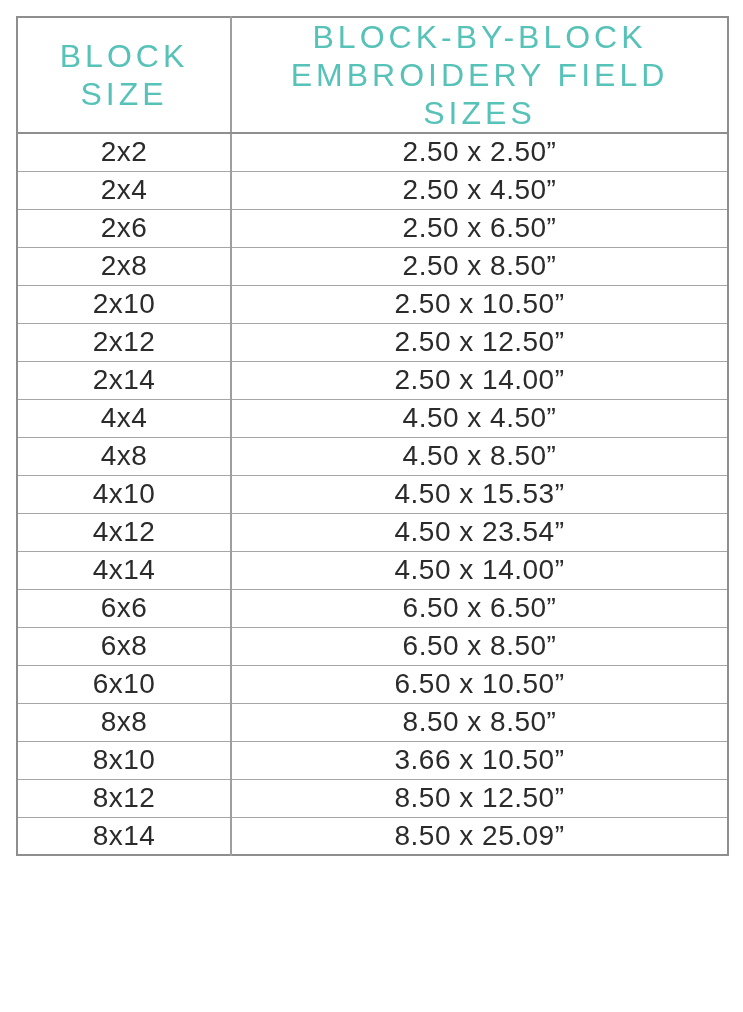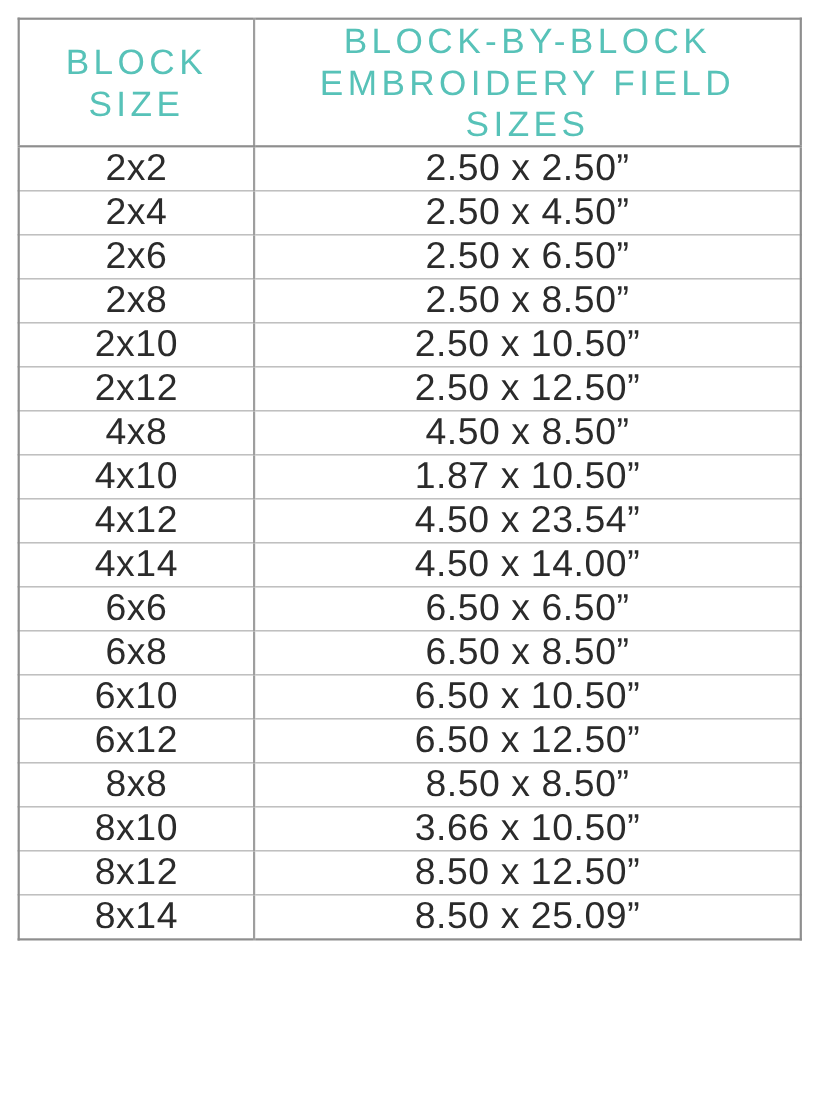--- a/index.html
+++ b/index.html
@@ -46,21 +46,21 @@
     border-bottom: 2px solid #8e8e8e;
     padding: 0;
   }
   th .hline {
     display: block;
   }
   td {
     height: 38px;
     vertical-align: middle;
     text-align: center;
-    font-size: 34px;
+    font-size: 28px;
     letter-spacing: 0.5px;
     color: var(--body-text, #2b2b2b);
     border-top: 1px solid #a6a6a6;
     padding: 0;
     white-space: nowrap;
   }
   .c1 {
     width: 214px;
     border-right: 2px solid #9e9e9e;
   }
@@ -104,26 +104,34 @@
         </tr>
         <tr>
           <td class="c1">2x10</td>
           <td class="c2">2.50 x 10.50”</td>
         </tr>
         <tr>
           <td class="c1">2x12</td>
           <td class="c2">2.50 x 12.50”</td>
         </tr>
         <tr>
+          <td class="c1">2x14</td>
+          <td class="c2">2.50 x 14.00”</td>
+        </tr>
+        <tr>
+          <td class="c1">4x4</td>
+          <td class="c2">4.50 x 4.50”</td>
+        </tr>
+        <tr>
           <td class="c1">4x8</td>
           <td class="c2">4.50 x 8.50”</td>
         </tr>
         <tr>
           <td class="c1">4x10</td>
-          <td class="c2">1.87 x 10.50”</td>
+          <td class="c2">4.50 x 15.53”</td>
         </tr>
         <tr>
           <td class="c1">4x12</td>
           <td class="c2">4.50 x 23.54”</td>
         </tr>
         <tr>
           <td class="c1">4x14</td>
           <td class="c2">4.50 x 14.00”</td>
         </tr>
         <tr>
@@ -132,24 +140,20 @@
         </tr>
         <tr>
           <td class="c1">6x8</td>
           <td class="c2">6.50 x 8.50”</td>
         </tr>
         <tr>
           <td class="c1">6x10</td>
           <td class="c2">6.50 x 10.50”</td>
         </tr>
         <tr>
-          <td class="c1">6x12</td>
-          <td class="c2">6.50 x 12.50”</td>
-        </tr>
-        <tr>
           <td class="c1">8x8</td>
           <td class="c2">8.50 x 8.50”</td>
         </tr>
         <tr>
           <td class="c1">8x10</td>
           <td class="c2">3.66 x 10.50”</td>
         </tr>
         <tr>
           <td class="c1">8x12</td>
           <td class="c2">8.50 x 12.50”</td>

